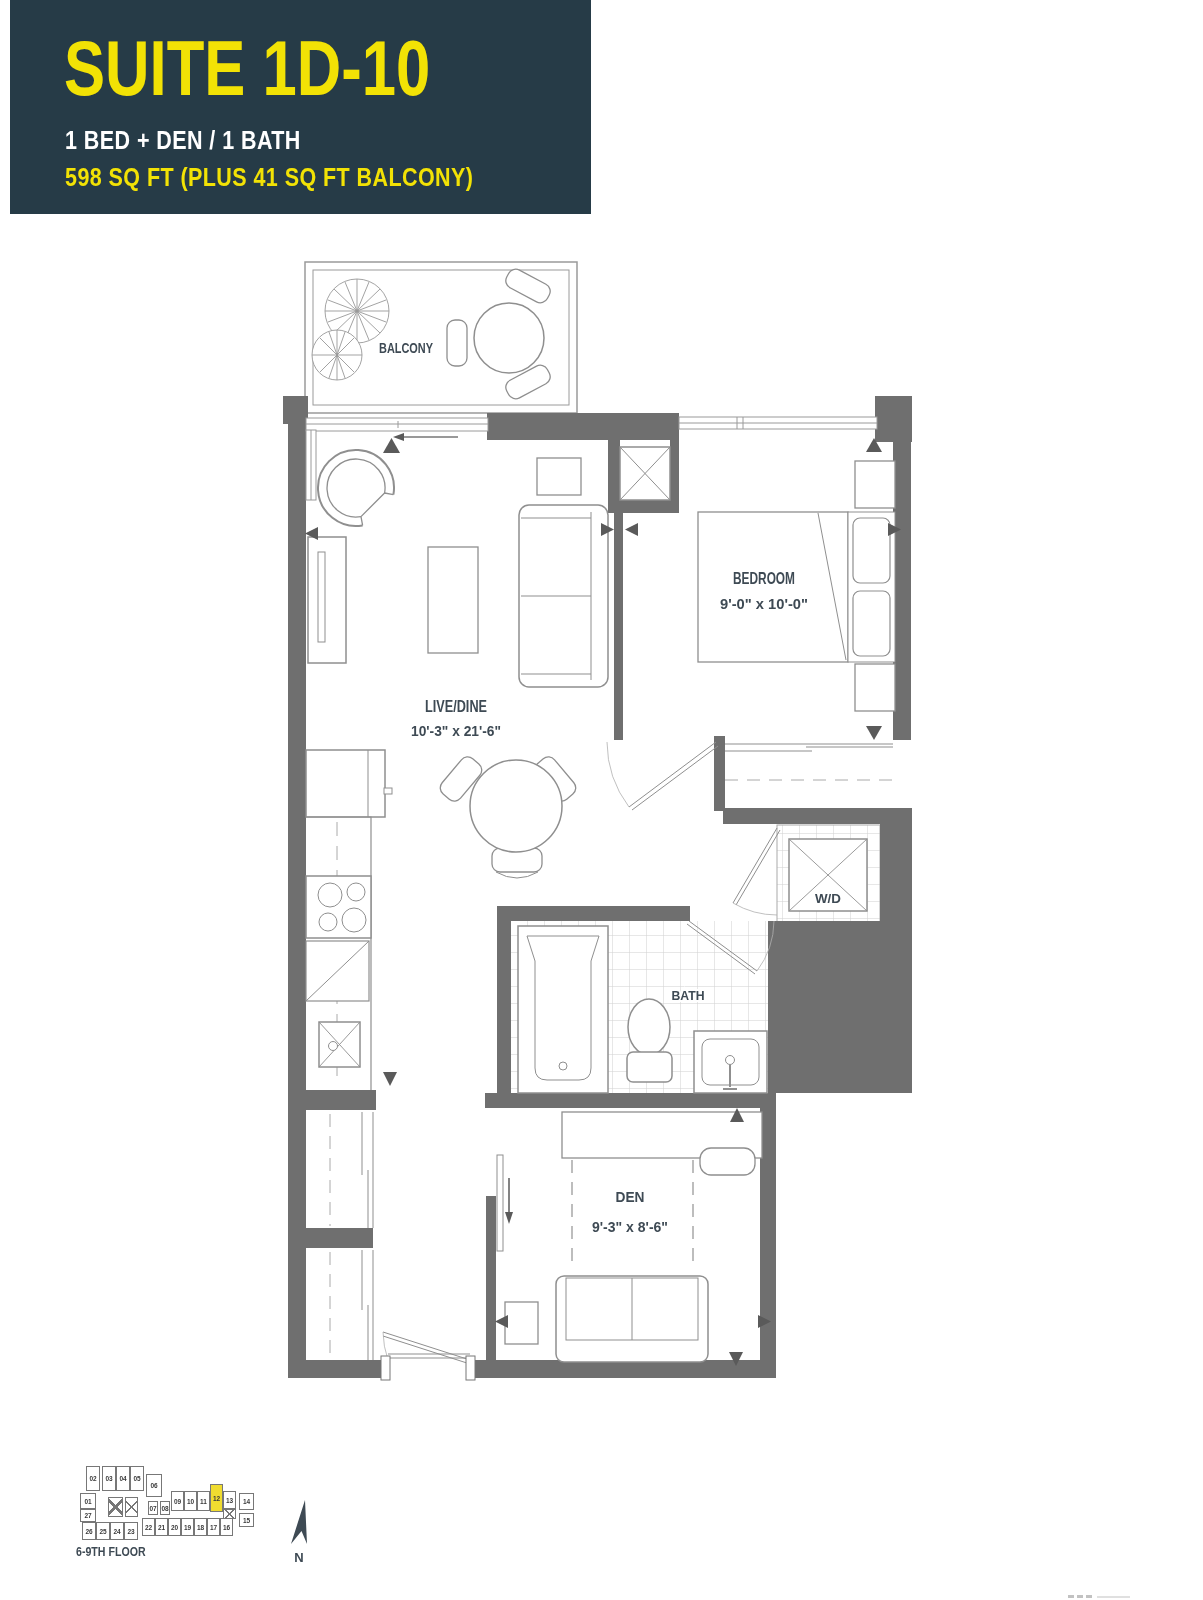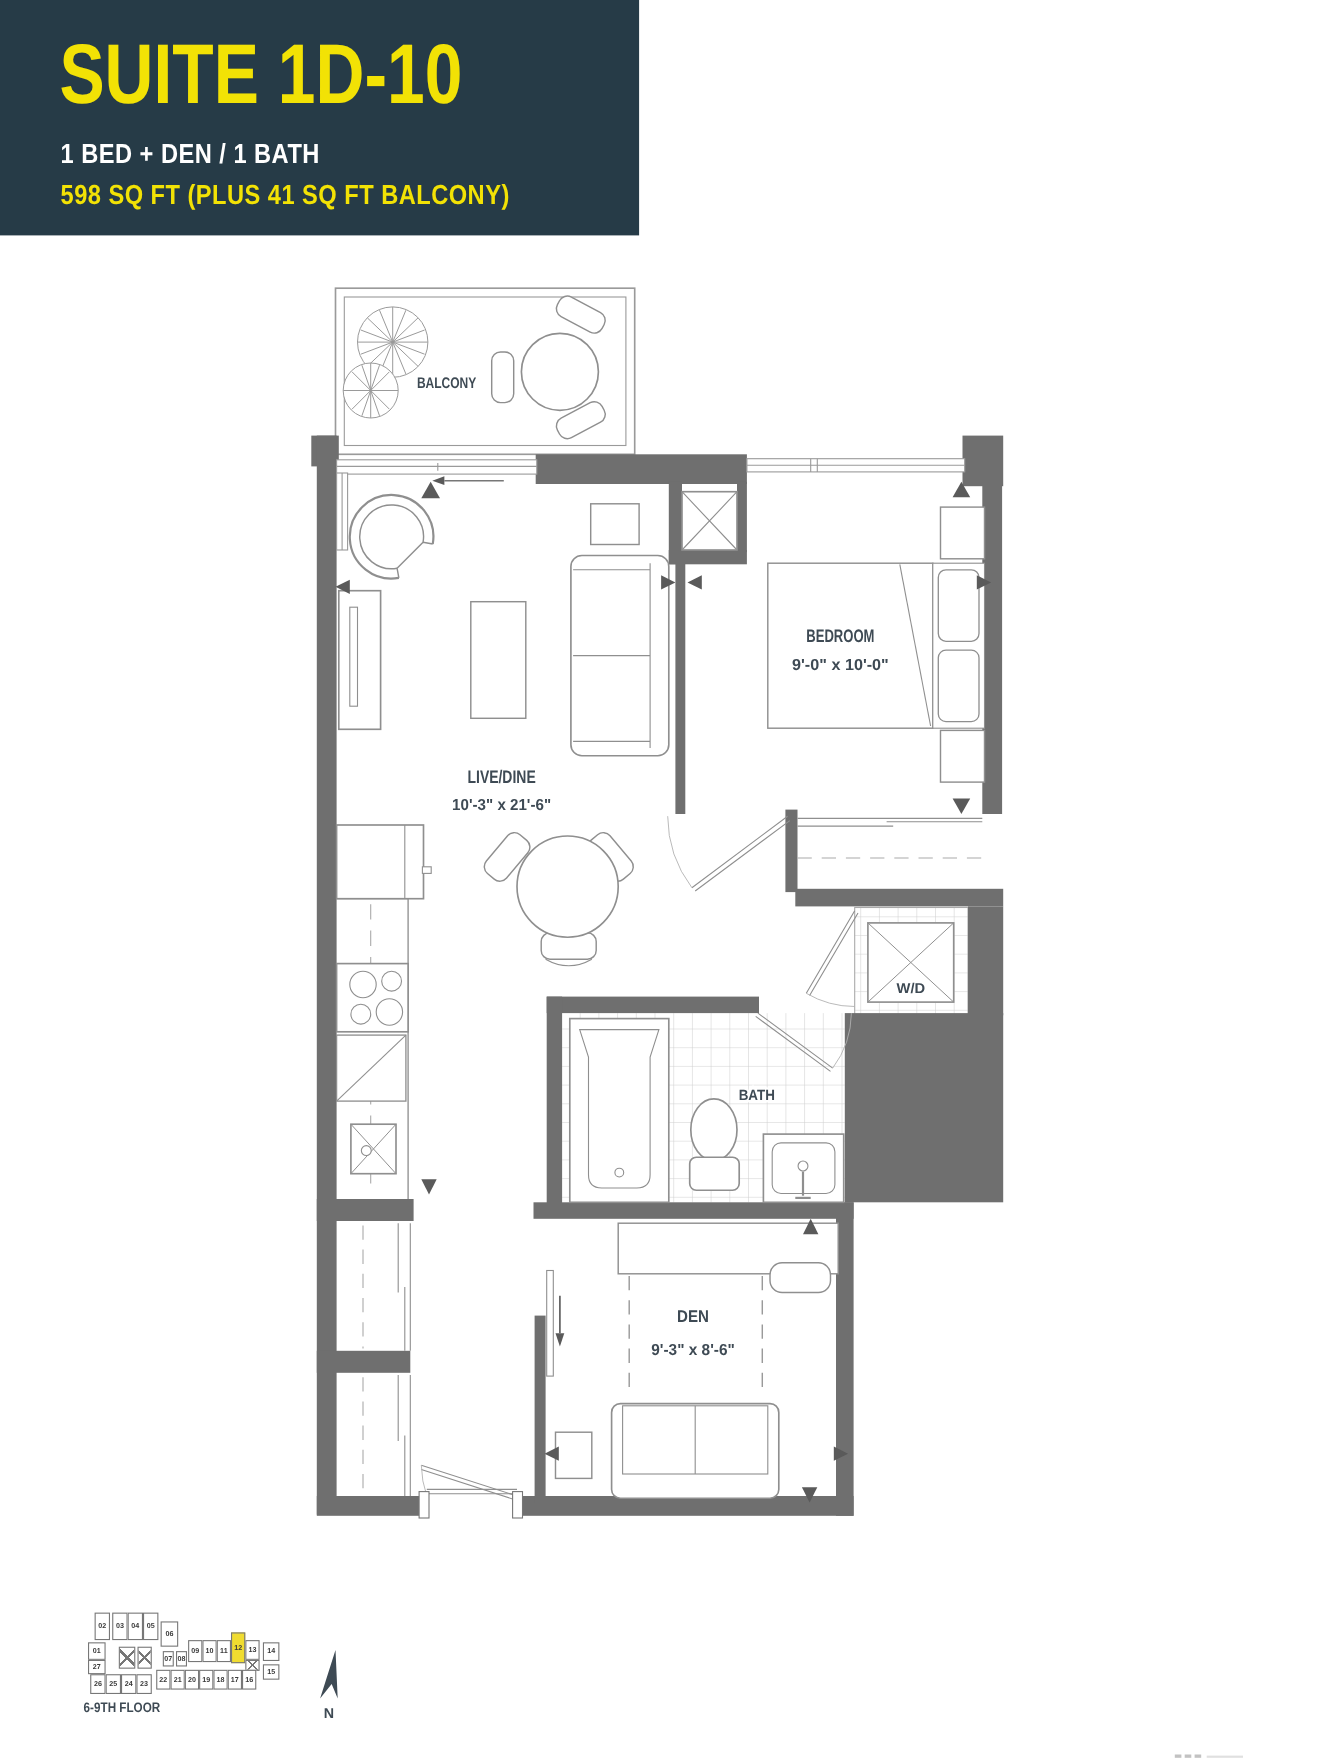--- a/index.html
+++ b/index.html
@@ -1,18 +1,18 @@
 <!DOCTYPE html>
 <html><head>
 <meta charset="utf-8">
 <style>
   html,body{margin:0;padding:0;background:#ffffff;}
   .page{position:relative;width:1203px;height:1600px;background:#fff;overflow:hidden;
         font-family:"Liberation Sans", sans-serif;}
-  .suite-header{position:absolute;left:0;top:0;width:581px;height:214px;background:#263B47;}
+  .suite-header{position:absolute;left:10px;top:0;width:581px;height:214px;background:#263B47;}
   .suite-title{position:absolute;left:54px;top:30px;margin:0;font-size:77px;font-weight:bold;
         color:#F2E205;line-height:1;transform:scaleX(0.80);transform-origin:left top;white-space:nowrap;}
   .suite-config{position:absolute;left:55px;top:126px;font-size:25px;font-weight:bold;color:#ffffff;
         transform:scaleX(0.86);transform-origin:left top;white-space:nowrap;letter-spacing:.5px;}
   .suite-area{position:absolute;left:55px;top:163px;font-size:25px;font-weight:bold;color:#F2E205;
         transform:scaleX(0.86);transform-origin:left top;white-space:nowrap;letter-spacing:.5px;}
   .plan-svg{position:absolute;left:0;top:0;}
   .plan-svg text{font-family:"Liberation Sans", sans-serif;font-weight:bold;fill:#3E4A54;}
   .keyplan{position:absolute;left:75px;top:1462px;width:196px;height:92px;}
   .kp-unit{position:absolute;box-sizing:border-box;border:1px solid #777;background:#fff;

